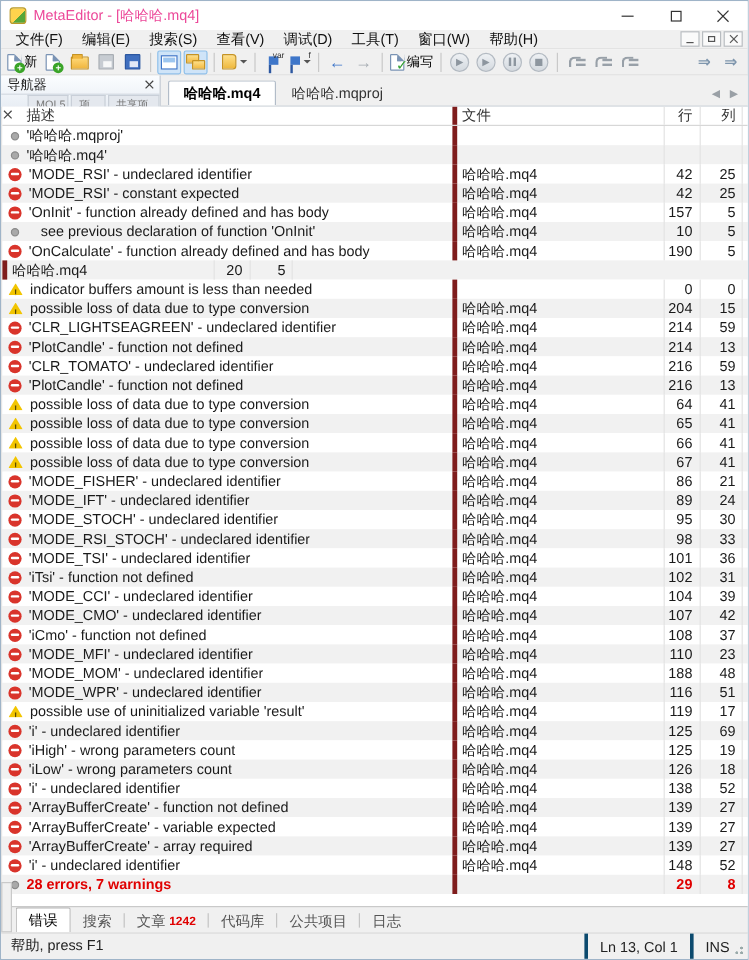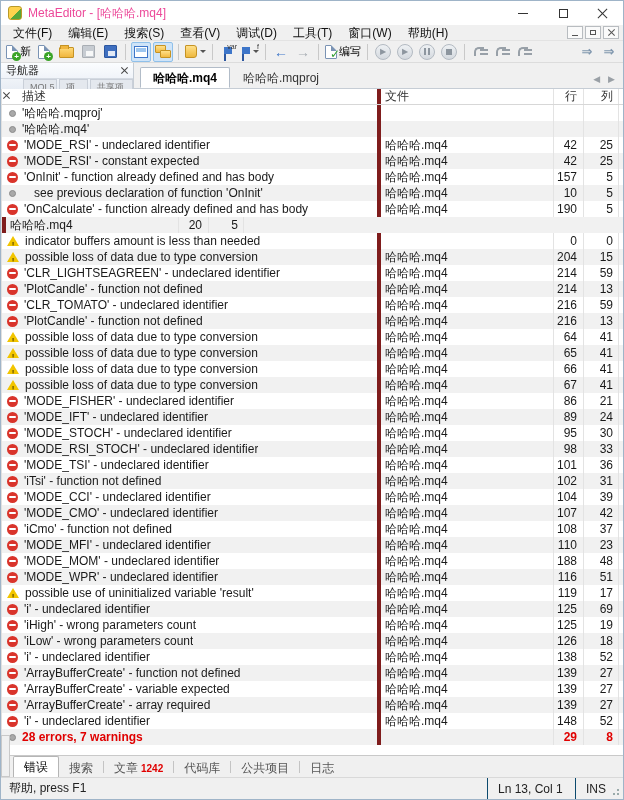--- a/index.html
+++ b/index.html
@@ -109,21 +109,21 @@
   
   .bottomtabs { height:22px; flex:0 0 22px; background:#f0f0f0; border-top:1px solid #c9c9c9; display:flex; align-items:flex-end; padding-left:12px; }
   .btab { height:19px; line-height:18px; padding:0 10px; font-size:12px; color:#555; display:flex; align-items:center; }
   .btab.active { background:#fff; border:1px solid #b5b5b5; border-bottom:none; border-radius:2px 2px 0 0; color:#000; height:21px; }
   .btab .badge { color:#e00000; font-weight:bold; font-size:10px; margin-left:3px; margin-top:3px; }
   .bt-sep { width:1px; height:12px; background:#c4c4c4; margin-bottom:4px; }
 
   
   .statusbar { height:22px; flex:0 0 22px; background:#f0f0f0; border-top:1px solid #d9d9d9; display:flex; align-items:center; font-size:12px; color:#222; }
   .st-help { flex:1; padding-left:8px; }
-  .st-cell { border-left:1px solid #0c4a6e; height:100%; display:flex; align-items:center; padding:0 10px; }
+  .st-cell { border-left:3px solid #0c4a6e; height:100%; display:flex; align-items:center; padding:0 10px; }
   .st-pos { width:88px; } .st-ins { width:34px; }
   .grip { width:14px; height:100%; position:relative; }
   .grip::after { content:""; position:absolute; right:3px; bottom:3px; width:8px; height:8px;
     background:radial-gradient(circle at 75% 25%, #9aa 1px, transparent 1.4px), radial-gradient(circle at 75% 75%, #9aa 1px, transparent 1.4px), radial-gradient(circle at 25% 75%, #9aa 1px, transparent 1.4px); }
 
   
   .side-tab { position:absolute; left:0; top:734px; width:9px; height:42px; background:#f0f0f0; border:1px solid #c9c9c9; overflow:hidden; z-index:4; }
   .side-tab span { writing-mode:vertical-rl; transform:rotate(180deg); font-size:10px; color:#555; line-height:9px; display:block; margin-left:-2px; }
 </style>
 </head>

